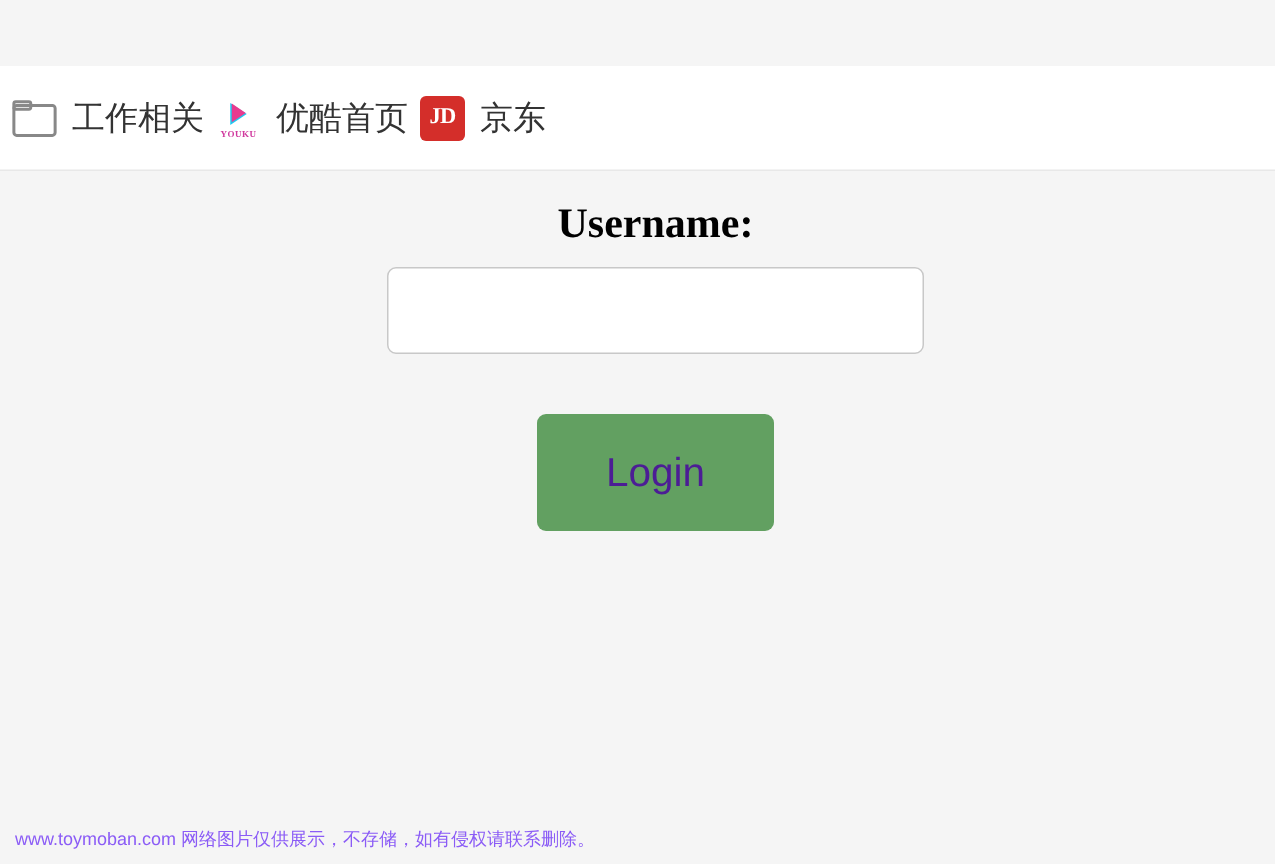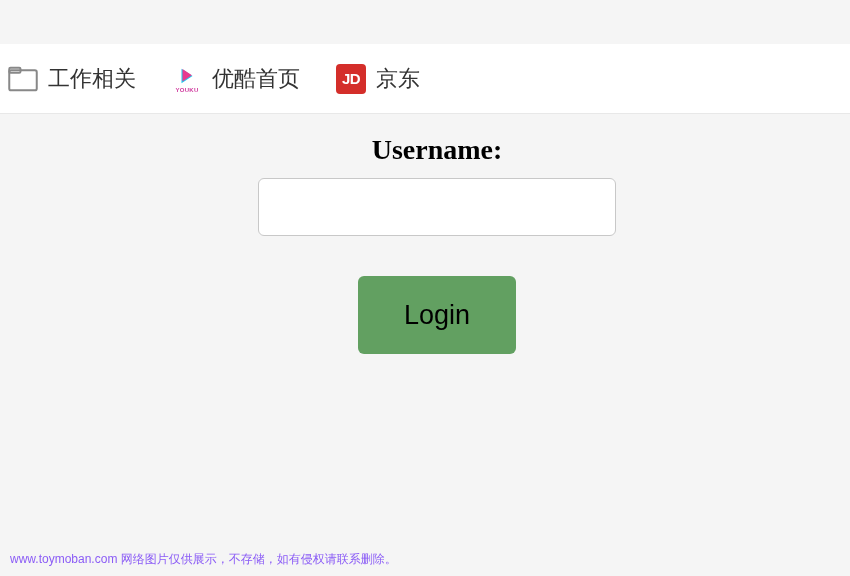--- a/index.html
+++ b/index.html
@@ -17,36 +17,37 @@
     .top-spacer {
       height: 44px;
       background: #f5f5f5;
     }
     .bookmark-bar {
       height: 70px;
       background: #ffffff;
       display: flex;
       align-items: center;
       padding: 0 8px;
-      gap: 36px;
+      gap: 8px;
       border-bottom: 1px solid #e8e8e8;
     }
     .bookmark-item {
       display: flex;
       align-items: center;
       gap: 10px;
       font-size: 22px;
       color: #333;
       cursor: pointer;
       white-space: nowrap;
     }
     .bookmark-item .icon-box {
       display: flex;
       align-items: center;
       justify-content: center;
+      font-family: Liberation Serif, serif;
     }
     .folder-icon svg {
       width: 30px;
       height: 26px;
     }
     .youku-icon {
       width: 30px;
       height: 30px;
       display: flex;
       flex-direction: column;
@@ -111,21 +112,21 @@
       display: flex;
       justify-content: center;
       margin-top: 10px;
     }
     .login-button {
       width: 158px;
       height: 78px;
       background: #62a061;
       border: none;
       border-radius: 6px;
-      color: #000000;
+      color: #4c1d95;
       font-size: 27px;
       cursor: pointer;
       font-family: -apple-system, BlinkMacSystemFont, "Segoe UI", sans-serif;
     }
     .footer {
       position: absolute;
       bottom: 8px;
       left: 10px;
       font-size: 12px;
       color: #8b5cf6;

